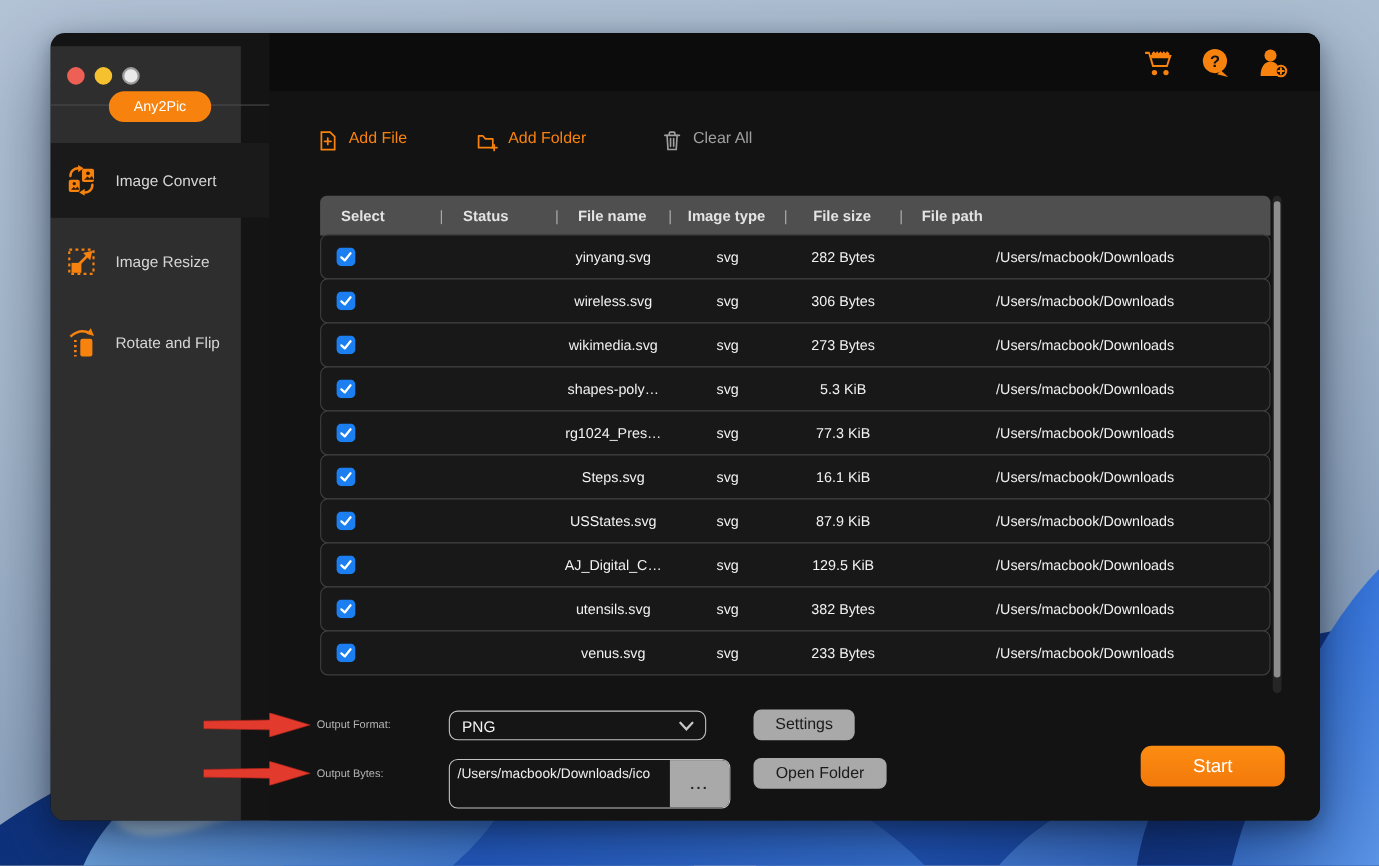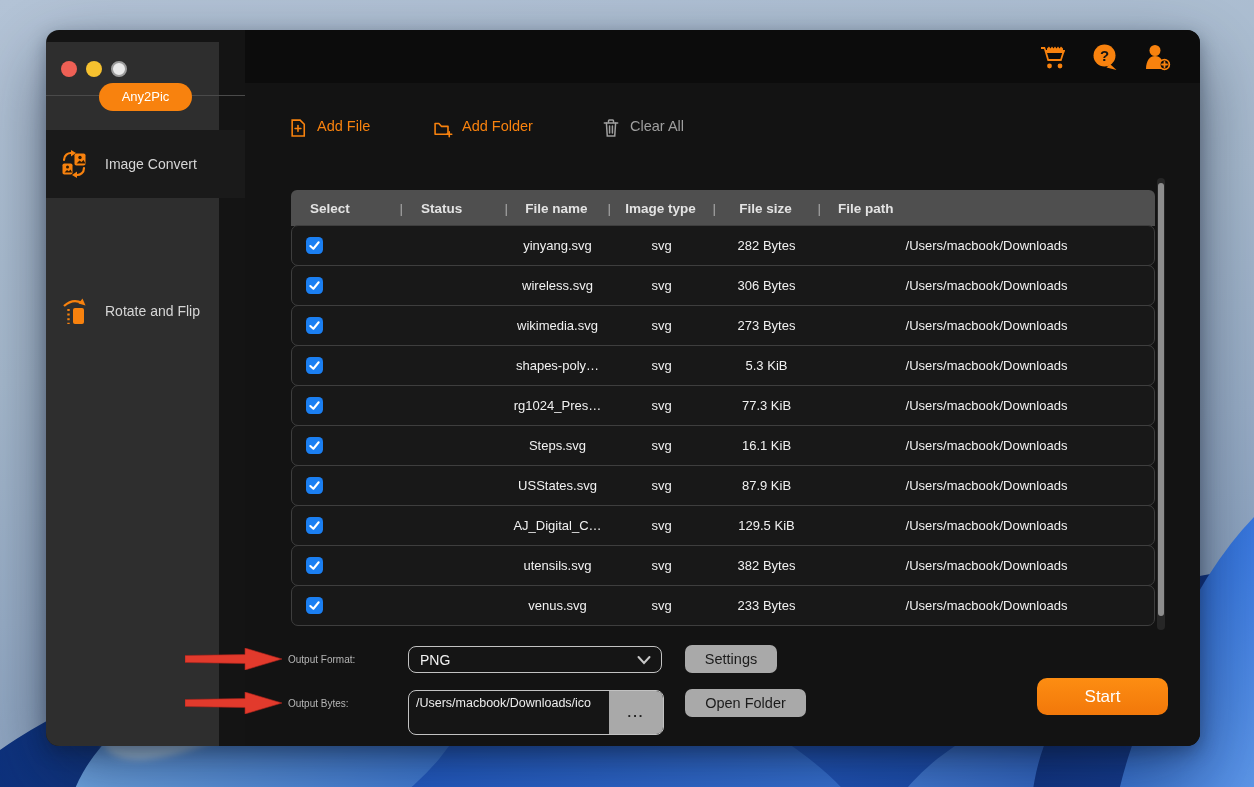--- a/index.html
+++ b/index.html
@@ -54,21 +54,21 @@
   
   .main { position:absolute; left:199px; top:53px; right:0; bottom:0; background:#131313; }
 
   .toolbar-btn { position:absolute; top:35px; display:flex; gap:9px;
     font-size:14.5px; color:#f8820e; cursor:pointer; }
   .toolbar-btn.gray { color:#9f9f9f; }
   .toolbar-btn svg { width:20px; height:20px; }
 
   
   .table { position:absolute; left:46px; top:95px; width:864px; }
-  .grid6 { display:grid; grid-template-columns:109px 105px 103px 105px 105px 1fr; align-items:center;margin-top:12px; }
+  .grid6 { display:grid; grid-template-columns:109px 105px 103px 105px 105px 1fr; align-items:center; }
   .thead { height:36px; background:#4f4f4f; border-radius:6px 6px 0 0; color:#e3e3e3;
     font-weight:bold; font-size:13.5px; }
   .hcell { position:relative; text-align:center; }
   .hcell.al { text-align:left; }
   .hcell .sep { position:absolute; right:-3px; top:50%; transform:translateY(-50%);
     color:#aaa; font-weight:400; }
   .h-select { padding-left:19px; }
   .h-status { padding-left:21px; }
   .h-path { padding-left:20px; }
   .trow { position:relative; height:41px; margin-top:-1px; background:#181818;
@@ -81,21 +81,21 @@
 
   .vscroll { position:absolute; left:912px; top:95px; width:8px; height:452px;
     background:#262626; border-radius:4px; }
   .vthumb { position:absolute; left:1px; top:1%; width:6px; height:96%; background:#8d8d8d; border-radius:3px; }
 
   
   .out-label { position:absolute; left:43px; width:130px; height:27px; line-height:27px;
     color:#b5b5b5; font-size:10px; }
   .lbl-format { top:563px; }
   .lbl-folder { top:607px; }
-  .dropdown { position:absolute; left:163px; top:563px; width:254px; height:27px;
+  .dropdown { position:absolute; left:163px; top:563px; width:234px; height:27px;
     border:1.5px solid #c2c2c2; border-radius:8px; background:#151515; display:flex;
     align-items:center; justify-content:space-between; padding:0 10px 0 11px;
     color:#f2f2f2; font-size:14px; cursor:pointer; }
   .folder-wrap { position:absolute; left:163px; top:607px; width:256px; height:45px;
     border:1.5px solid #c2c2c2; border-radius:8px; overflow:hidden; display:flex; background:#151515; }
   .folder-text { flex:1; line-height:24px; padding:0 7px; color:#ededed; font-size:12.5px;
     white-space:nowrap; overflow:hidden; }
   .browse-btn { width:54px; background:#a9a9a9; border:none; color:#222; font-size:13px;
     letter-spacing:2px; font-weight:bold; cursor:pointer; }
   .gray-btn { position:absolute; left:440px; height:28px; background:#a9a9a9; border:none;
@@ -148,20 +148,31 @@
             <circle cx="20" cy="7.5" r="1.7" fill="#2e1a05"></circle>
               <path d="M16.5 13.5 l3-3 2 1.5 2-2 2 3.5z" fill="#2e1a05"></path>
             <rect x="2.5" y="13.5" width="10" height="11" rx="1.8" fill="#f8820e"></rect>
             <circle cx="7.5" cy="17" r="1.5" fill="#2e1a05"></circle>
               <path d="M4.5 22.5 l2.5-2.5 1.8 1.3 1.7-1.8 1.7 3z" fill="#2e1a05"></path>
           </svg>
         </span>
         <span>Image Convert</span>
       </div>
 
+      <div class="side-item" style="top:162px">
+        <span class="sicon">
+          <svg viewBox="0 0 28 28">
+              <rect x="3" y="3" width="22" height="22" fill="none" stroke="#f8820e" stroke-width="2" stroke-dasharray="2.6 3"></rect>
+            <rect x="5" y="15" width="9" height="9" fill="#f8820e"></rect>
+            <line x1="12" y1="16" x2="21" y2="7" stroke="#f8820e" stroke-width="2.4"></line>
+            <polygon points="24,4 15.5,6 22,12.5" fill="#f8820e"></polygon>
+          </svg>
+        </span>
+        <span>Image Resize</span>
+      </div>
 
       <div class="side-item" style="top:235px">
         <span class="sicon">
           <svg viewBox="0 0 28 28">
               <rect x="13" y="11" width="11" height="16" rx="2" fill="#f8820e"></rect>
             <line x1="8.5" y1="12" x2="8.5" y2="27" stroke="#f8820e" stroke-width="2.4" stroke-dasharray="2 2.6"></line>
             <path d="M4 9 Q13 1 22 6" fill="none" stroke="#f8820e" stroke-width="2.3"></path>
             <polygon points="25.5,8.5 22.5,1.5 18.5,6.5" fill="#f8820e"></polygon>
           </svg>
         </span>

